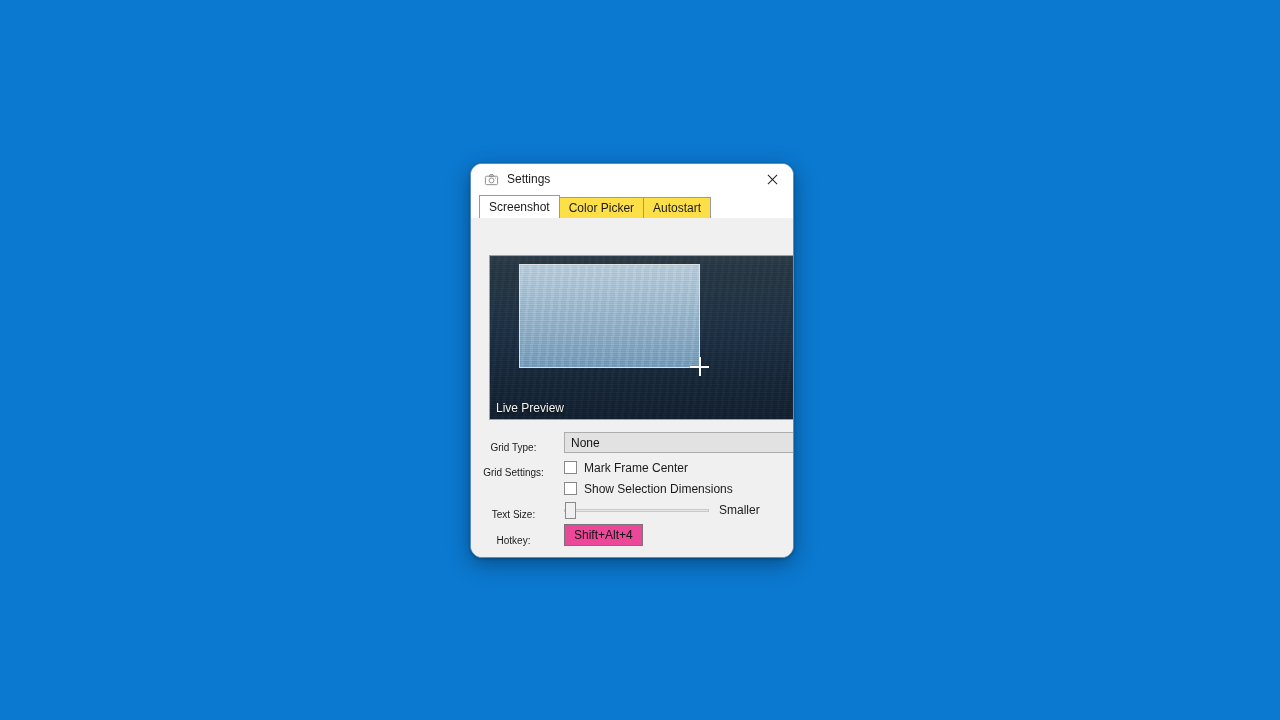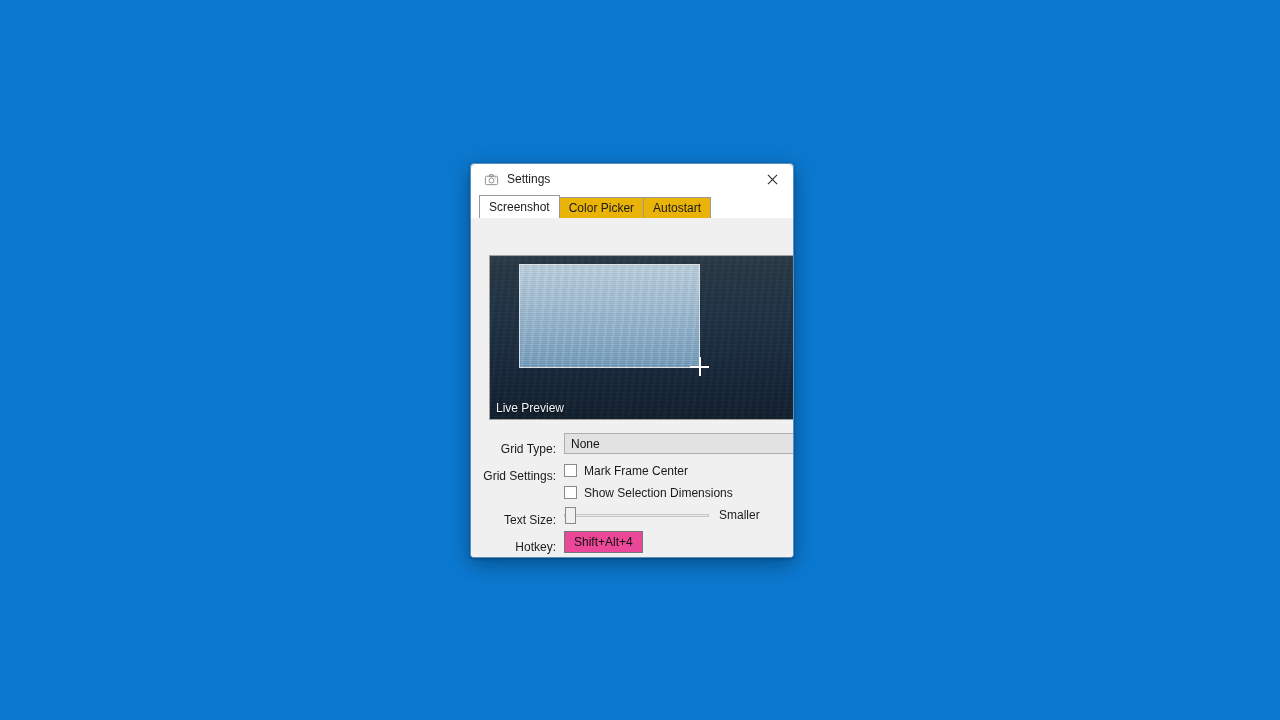--- a/index.html
+++ b/index.html
@@ -17,21 +17,21 @@
 
   
   #dialog {
     position: absolute;
     left: 470px;
     top: 163px;
     width: 324px;
     height: 395px;
     background: #f0f0f0;
     border: 1px solid #5a8fc0;
-    border-radius: 4px;
+    border-radius: 12px;
     box-shadow: 0 6px 22px rgba(0,0,0,0.35), 0 1px 3px rgba(0,0,0,0.25);
     box-sizing: border-box;
     overflow: hidden;
     display: flex;
     flex-direction: column;
   }
 
   
   #titlebar {
     height: 30px;
@@ -90,21 +90,21 @@
   }
   .tab {
     height: 21px;
     line-height: 21px;
     padding: 0 9px;
     font-size: 12px;
     color: #1a1a1a;
     border: 1px solid #9a9a9a;
     border-bottom: none;
     box-sizing: border-box;
-    background: #eab308;
+    background: #fde047;
     margin-right: -1px;
     cursor: default;
     white-space: nowrap;
   }
   .tab.active {
     background: #ffffff;
     height: 23px;
     line-height: 22px;
     border-color: #9a9a9a;
     position: relative;
@@ -211,22 +211,22 @@
     left: 0; right: 0;
     top: 238px;
   }
   .row {
     display: flex;
     align-items: center;
     margin-bottom: 4px;
   }
   .lbl {
     width: 93px;
-    text-align: right;
-    font-size: 12px;
+    text-align: center;
+    font-size: 10px;
     color: #1a1a1a;
     padding-right: 8px;
     box-sizing: border-box;
     flex: none;
     line-height: 1;
     margin-top: 11px;
   }
   .field { flex: 1 1 auto; display: flex; align-items: center; }
 
   

